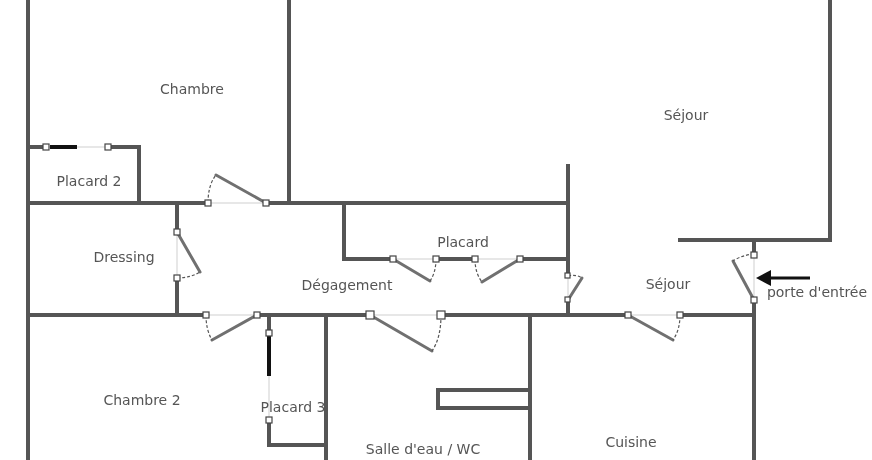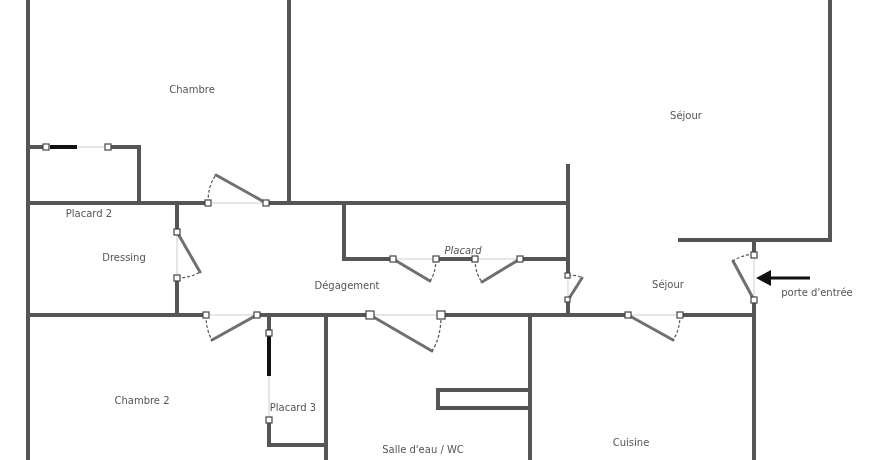--- a/index.html
+++ b/index.html
@@ -4,21 +4,21 @@
 <style>
   html, body { margin: 0; padding: 0; background: #ffffff; }
   body { width: 872px; height: 460px; overflow: hidden; position: relative; font-family: "DejaVu Sans", sans-serif; }
   #plan { position: absolute; left: 0; top: 0; }
   .wall { stroke: #555555; stroke-width: 4; stroke-linecap: square; fill: none; }
   .door-leaf { stroke: #707070; stroke-width: 3; fill: none; stroke-linecap: round; }
   .door-swing { stroke: #555555; stroke-width: 1.2; stroke-dasharray: 3 2; fill: none; }
   .door-gap { stroke: #cfcfcf; stroke-width: 1; fill: none; }
   .hinge { fill: #ffffff; stroke: #444444; stroke-width: 1.2; }
   .slide { stroke: #111111; stroke-width: 4; }
-  .label { position: absolute; font-size: 10px; color: #555555; white-space: nowrap; transform: translate(-50%, -50%); }
+  .label { position: absolute; font-size: 14px; color: #555555; white-space: nowrap; transform: translate(-50%, -50%); }
   .label.ext { color: #555555; }
 </style>
 </head>
 <body>
 
 <svg id="plan" width="872" height="460" viewBox="0 0 872 460" xmlns="http://www.w3.org/2000/svg">
 
   <g>
 
     <line class="wall" x1="28" y1="0" x2="28" y2="460"></line>
@@ -152,22 +152,22 @@
   </g>
 
   <g>
     <line x1="769" y1="278" x2="810" y2="278" stroke="#111111" stroke-width="3"></line>
     <polygon points="756,278 771,270 771,286" fill="#111111"></polygon>
   </g>
 </svg>
 
 <div class="label" style="left:192px;top:89px;">Chambre</div>
 <div class="label" style="left:686px;top:115px;">Séjour</div>
-<div class="label" style="left:89px;top:181px;margin-top:32px;">Placard 2</div>
+<div class="label" style="left:89px;top:181px;">Placard 2</div>
 <div class="label" style="left:124px;top:257px;">Dressing</div>
-<div class="label" style="left:463px;top:250px;font-style:italic;">Placard</div>
+<div class="label" style="left:463px;top:242px;">Placard</div>
 <div class="label" style="left:347px;top:285px;text-align:right;">Dégagement</div>
 <div class="label" style="left:668px;top:284px;">Séjour</div>
 <div class="label" style="left:142px;top:400px;">Chambre 2</div>
 <div class="label" style="left:290px;top:407px;padding-left:6px;">Placard 3</div>
 <div class="label" style="left:423px;top:449px;">Salle d'eau / WC</div>
 <div class="label" style="left:631px;top:442px;">Cuisine</div>
 <div class="label ext" style="left:817px;top:292px;">porte d'entrée</div>
 
 </body></html>

